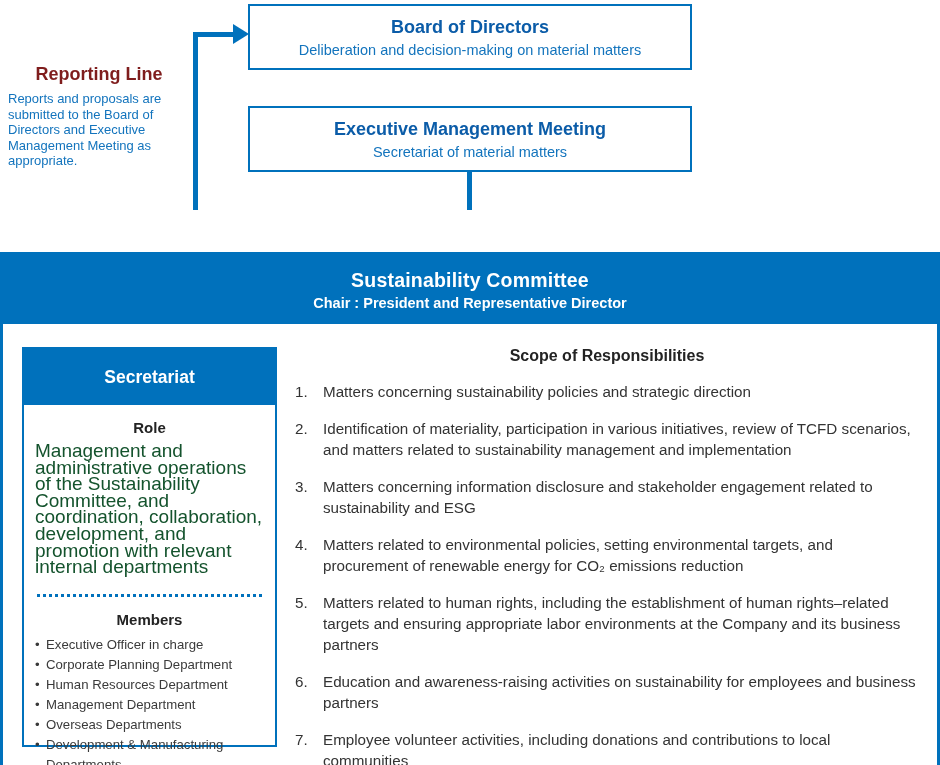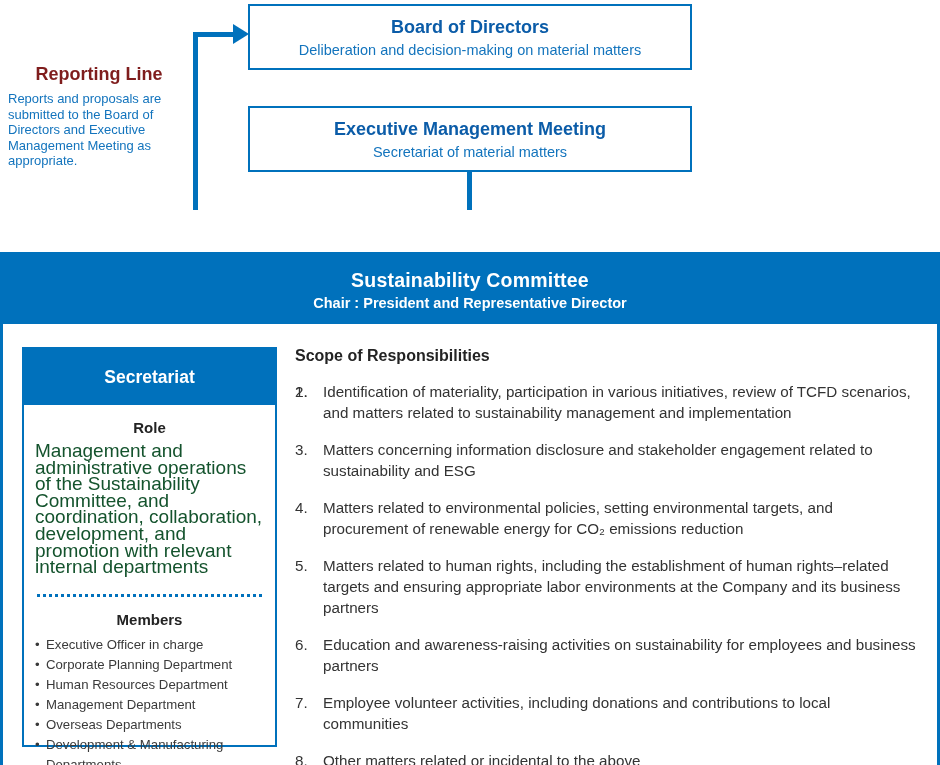--- a/index.html
+++ b/index.html
@@ -192,21 +192,21 @@
   }
 
   
   #scope-col {
     position: absolute;
     left: 292px;
     top: 23px;
     right: 18px;
   }
   #scope-title {
-    text-align: left;
+    text-align: center;
     font-weight: bold;
     font-size: 16px;
     color: #232323;
     margin-bottom: 16px;
   }
   #scope-list {
     list-style: none;
     margin: 0;
     padding: 0;
   }
@@ -276,21 +276,21 @@
               <li>Management Department</li>
               <li>Overseas Departments</li>
               <li>Development &amp; Manufacturing Departments</li>
             </ul>
         </div>
       </div>
 
       <div id="scope-col">
         <div id="scope-title">Scope of Responsibilities</div>
         <ol id="scope-list">
-            <li><span class="num">1.</span></li>
+            <li><span class="num">1.</span><span>Matters concerning sustainability policies and strategic direction</span></li>
             <li><span class="num">2.</span><span>Identification of materiality, participation in various initiatives, review of TCFD scenarios, and matters related to sustainability management and implementation</span></li>
             <li><span class="num">3.</span><span>Matters concerning information disclosure and stakeholder engagement related to sustainability and ESG</span></li>
             <li><span class="num">4.</span><span>Matters related to environmental policies, setting environmental targets, and procurement of renewable energy for CO₂ emissions reduction</span></li>
             <li><span class="num">5.</span><span>Matters related to human rights, including the establishment of human rights–related targets and ensuring appropriate labor environments at the Company and its business partners</span></li>
             <li><span class="num">6.</span><span>Education and awareness-raising activities on sustainability for employees and business partners</span></li>
             <li><span class="num">7.</span><span>Employee volunteer activities, including donations and contributions to local communities</span></li>
             <li><span class="num">8.</span><span>Other matters related or incidental to the above</span></li>
           </ol>
       </div>
 

